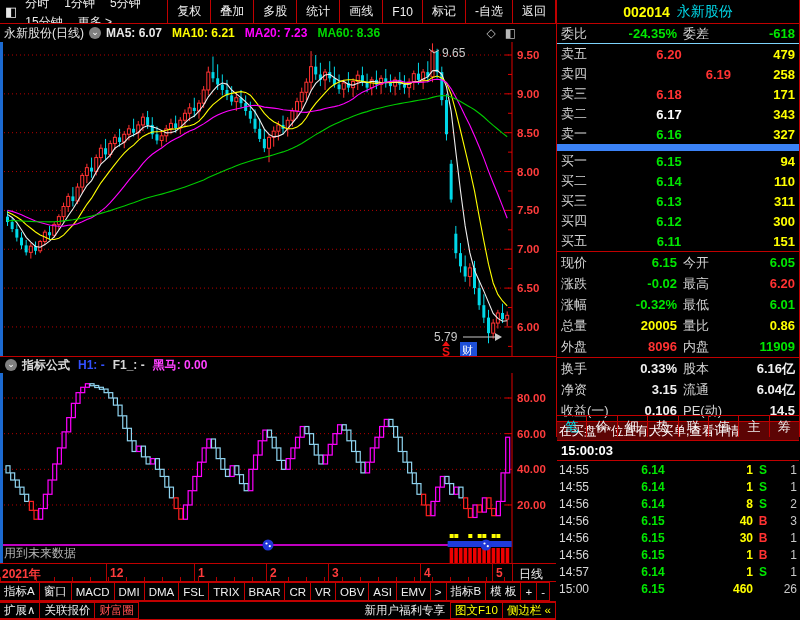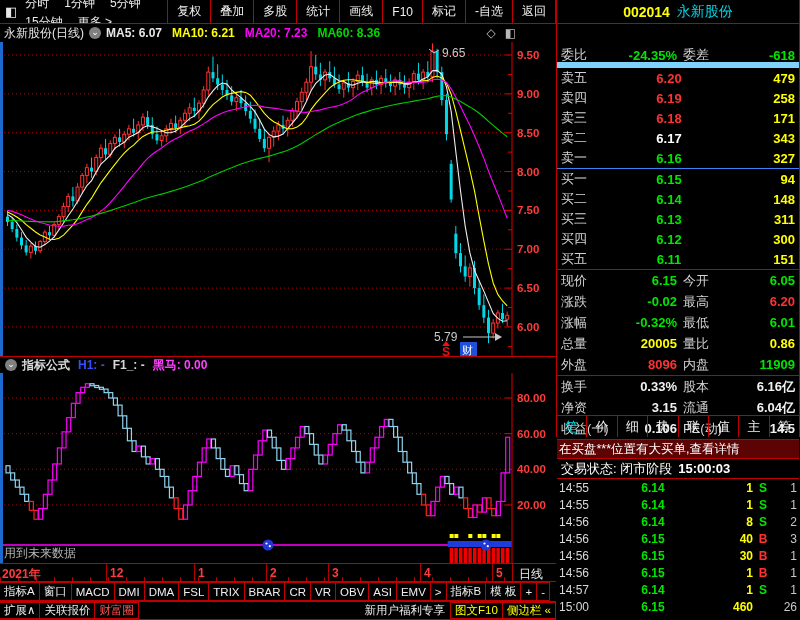--- a/index.html
+++ b/index.html
@@ -38,30 +38,30 @@
   .tab-cell{border:1px solid #c00000;margin-left:-1px;padding:0 4px;font-size:11.5px;color:#eee;
             display:flex;align-items:center;white-space:nowrap;}
   .tab-plain{padding:0 6px;font-size:11.5px;color:#eee;display:flex;align-items:center;white-space:nowrap;}
   .spacer{flex:1;}
   
   #right-col{position:absolute;left:556px;top:0;width:244px;height:437px;
              border-left:1px solid #c00000;border-right:1px solid #c00000;}
   #rp-title{height:24px;border-bottom:1px solid #c00000;display:flex;align-items:center;justify-content:center;gap:7px;}
   #rp-code{color:#ffff00;font-weight:bold;font-size:14px;}
   #rp-name{color:#00d8e8;font-size:14px;}
-  .wb-row{height:20px;border-bottom:6px solid #7dd3fc;margin-top:24px;}
+  .wb-row{height:20px;border-bottom:1px solid #7dd3fc;}
   .rp-row{display:flex;align-items:center;font-size:13px;padding:0 4px 0 4px;}
   .rp-lbl{color:#d4d4d4;width:46px;white-space:nowrap;}
   .rp-lbl2{color:#d4d4d4;width:46px;white-space:nowrap;padding-left:4px;}
   .rp-v1{flex:1;text-align:right;font-weight:bold;padding-right:2px;}
   .rp-v2{flex:1;text-align:right;font-weight:bold;}
   .ob-row{height:20px;}
   .ob-price{flex:1;text-align:center;font-weight:bold;}
   .ob-vol{width:64px;text-align:right;font-weight:bold;color:#ffff00;}
-  #buys{border-top:1px solid #3b82f6;}
+  #buys{border-top:7px solid #3b82f6;}
   #quotes1,#quotes2{border-top:1px solid #c00000;}
   .q-row{height:21px;}
   #msg-row{height:20px;border-top:1px solid #c00000;border-bottom:1px solid #c00000;background:#5c0404;
            display:flex;align-items:center;font-size:12.5px;color:#fff;padding:0 2px;white-space:nowrap;overflow:hidden;text-align:center;}
   #status-row{height:20px;border-bottom:1px solid #c00000;display:flex;align-items:center;
               font-size:13px;color:#fff;padding:0 4px;gap:6px;}
   #status-time{font-weight:bold;}
   .tr-row{height:17px;display:flex;align-items:center;font-size:12px;padding:0 2px;}
   .tr-time{width:38px;color:#d8d8d8;}
   .tr-price{flex:1;text-align:center;font-weight:bold;color:#00e600;}
@@ -591,21 +591,21 @@
       <span class="rp-v2" id="wc-val" style="color: rgb(0, 230, 0);">-618</span>
     </div>
     <div id="sells">
         <div class="rp-row ob-row">
           <span class="rp-lbl">卖五</span>
           <span class="ob-price" style="color: rgb(255, 50, 50);">6.20</span>
           <span class="ob-vol">479</span>
         </div>
         <div class="rp-row ob-row">
           <span class="rp-lbl">卖四</span>
-          <span class="ob-price" style="color: rgb(255, 50, 50);">6.19</span>
+          <span class="ob-price" style="color: rgb(255, 50, 50); text-align: right;">6.19</span>
           <span class="ob-vol">258</span>
         </div>
         <div class="rp-row ob-row">
           <span class="rp-lbl">卖三</span>
           <span class="ob-price" style="color: rgb(255, 50, 50);">6.18</span>
           <span class="ob-vol">171</span>
         </div>
         <div class="rp-row ob-row">
           <span class="rp-lbl">卖二</span>
           <span class="ob-price" style="color: rgb(255, 255, 255);">6.17</span>
@@ -619,21 +619,21 @@
       </div>
     <div id="buys">
         <div class="rp-row ob-row">
           <span class="rp-lbl">买一</span>
           <span class="ob-price" style="color: rgb(0, 230, 0);">6.15</span>
           <span class="ob-vol">94</span>
         </div>
         <div class="rp-row ob-row">
           <span class="rp-lbl">买二</span>
           <span class="ob-price" style="color: rgb(0, 230, 0);">6.14</span>
-          <span class="ob-vol">148</span>
+          <span class="ob-vol">110</span>
         </div>
         <div class="rp-row ob-row">
           <span class="rp-lbl">买三</span>
           <span class="ob-price" style="color: rgb(0, 230, 0);">6.13</span>
           <span class="ob-vol">311</span>
         </div>
         <div class="rp-row ob-row">
           <span class="rp-lbl">买四</span>
           <span class="ob-price" style="color: rgb(0, 230, 0);">6.12</span>
           <span class="ob-vol">300</span>
@@ -693,21 +693,20 @@
           <span class="rp-lbl">收益(一)</span>
           <span class="rp-v1" style="color: rgb(240, 240, 240);">0.106</span>
           <span class="rp-lbl2">PE(动)</span>
           <span class="rp-v2" style="color: rgb(240, 240, 240);">14.5</span>
         </div>
       </div>
     <div id="msg-row">
       <span>在买盘***位置有大买单,查看详情</span>
     </div>
     <div id="status-row">
-      <span>交易状态: 闭市阶段</span>
       <span id="status-time">15:00:03</span>
     </div>
     <div id="trade-list">
         <div class="tr-row">
           <span class="tr-time">14:55</span>
           <span class="tr-price">6.14</span>
           <span class="tr-vol">1</span>
           <span class="tr-side" style="color: rgb(0, 230, 0);">S</span>
           <span class="tr-cnt">1</span>
         </div>

